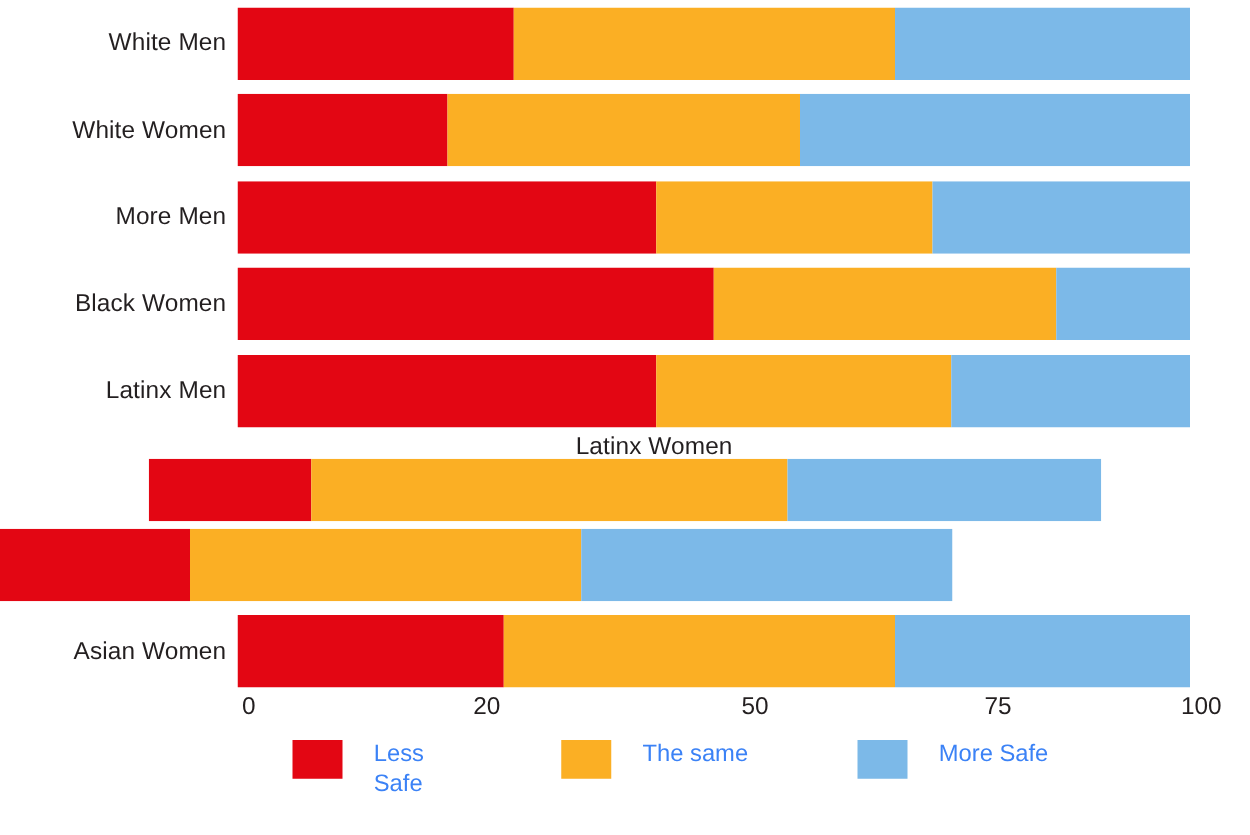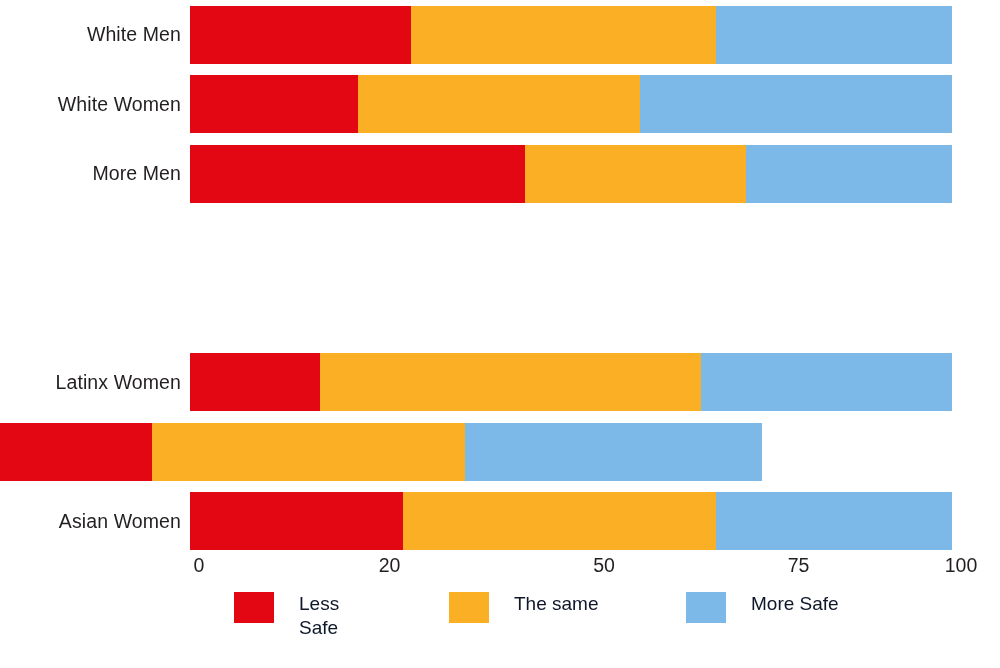--- a/index.html
+++ b/index.html
@@ -106,21 +106,21 @@
     height: 31px;
     flex: 0 0 auto;
   }
   .legend-swatch.sw-less { background: #E30613; }
   .legend-swatch.sw-same { background: #FBAF24; }
   .legend-swatch.sw-more { background: #7CB9E8; }
   .legend-label {
     margin-left: 25px;
     font-size: 19px;
     line-height: 1.25;
-    color: #0f172a;
+    color: #3b82f6;
     max-width: 60px;
     white-space: pre-line;
   }
   .legend-label.wide {
     max-width: none;
     white-space: nowrap;
   }
 </style>
 </head>
 <body style="background: rgb(255, 255, 255);">
@@ -149,23 +149,39 @@
 
     <div class="bar-row" style="top:139px;">
       <div class="row-label">More Men</div>
       <div class="bar-track">
         <div class="seg seg-less" style="width: 44%; background: rgb(227, 6, 19);"></div>
         <div class="seg seg-same" style="width: 29%; background: rgb(251, 175, 36);"></div>
         <div class="seg seg-more" style="width: 27%; background: rgb(124, 185, 232);"></div>
       </div>
     </div>
 
-
-
-    <div class="bar-row" style="top:347.5px;">
+    <div class="bar-row" style="top:208.5px;">
+      <div class="row-label">Black Women</div>
+      <div class="bar-track">
+        <div class="seg seg-less" style="width: 50%; background: rgb(227, 6, 19);"></div>
+        <div class="seg seg-same" style="width: 36%; background: rgb(251, 175, 36);"></div>
+        <div class="seg seg-more" style="width: 14%; background: rgb(124, 185, 232);"></div>
+      </div>
+    </div>
+
+    <div class="bar-row" style="top:278px;">
+      <div class="row-label">Latinx Men</div>
+      <div class="bar-track">
+        <div class="seg seg-less" style="width: 44%; background: rgb(227, 6, 19);"></div>
+        <div class="seg seg-same" style="width: 31%; background: rgb(251, 175, 36);"></div>
+        <div class="seg seg-more" style="width: 25%; background: rgb(124, 185, 232);"></div>
+      </div>
+    </div>
+
+    <div class="bar-row" style="top:347.5px;flex-direction:column;">
       <div class="row-label">Latinx Women</div>
       <div class="bar-track">
         <div class="seg seg-less" style="width: 17%; background: rgb(227, 6, 19);"></div>
         <div class="seg seg-same" style="width: 50%; background: rgb(251, 175, 36);"></div>
         <div class="seg seg-more" style="width: 33%; background: rgb(124, 185, 232);"></div>
       </div>
     </div>
 
     <div class="bar-row" style="top:417px;">
       <div class="bar-track">

